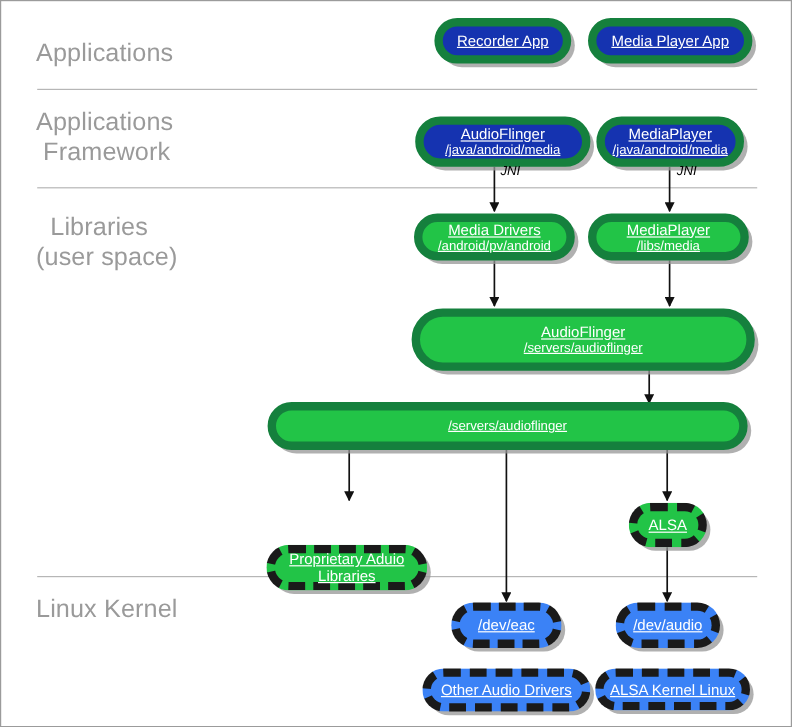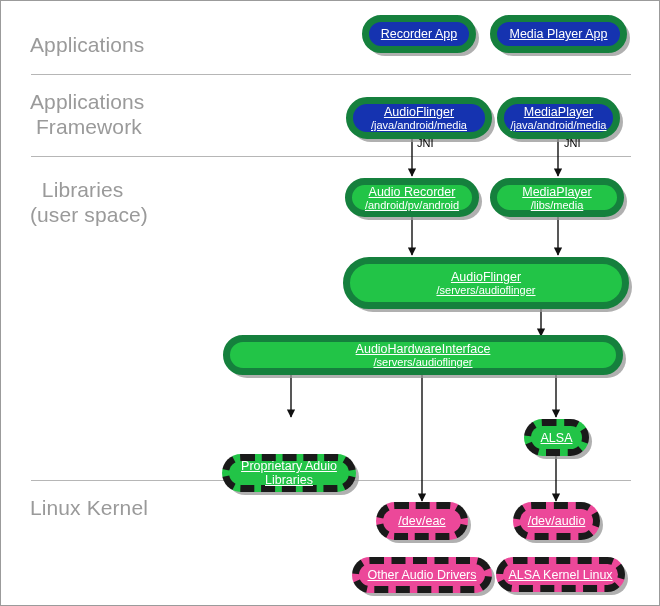--- a/index.html
+++ b/index.html
@@ -60,30 +60,31 @@
     line-height: 14px;
     white-space: nowrap;
   }
   .node .sub {
     font-size: 11px;
     line-height: 12px;
     white-space: nowrap;
   }
   .node.blue  { background: #1533b0; }
   .node.green { background: #22c447; }
-  .node.red   { background: #ec4899; }
+  .node.red   { background: #3b82f6; }
   .node.dashed { border-style: dashed; border-color: #1a1a1a; }
   .node.two-line .title { margin-bottom: 0px; }
   .wire-label {
     position: absolute;
     color: #000000;
     font-size: 11px;
     line-height: 12px;
     z-index: 4;
     white-space: nowrap;
+    font-style: italic;
   }
 </style>
 </head>
 <body>
 
 <div id="diagram">
 
   <div class="divider" style="left:30px; top:73px; width:600px;"></div>
   <div class="divider" style="left:30px; top:155px; width:600px;"></div>
   <div class="divider" style="left:30px; top:479px; width:600px;"></div>
@@ -136,33 +137,32 @@
   <div class="node blue two-line" style="left:345px; top:96px; width:146px; height:42px;">
     <span class="title">AudioFlinger</span>
     <span class="sub">/java/android/media</span>
   </div>
   <div class="node blue two-line" style="left:496px; top:96px; width:123px; height:42px;">
     <span class="title">MediaPlayer</span>
     <span class="sub">/java/android/media</span>
   </div>
 
   <div class="node green two-line" style="left:344px; top:177px; width:134px; height:39px;">
-    <span class="title">Audio Recorder</span>
+    <span class="title">Media Drivers</span>
     <span class="sub">/android/pv/android</span>
   </div>
   <div class="node green two-line" style="left:489px; top:177px; width:134px; height:39px;">
     <span class="title">MediaPlayer</span>
     <span class="sub">/libs/media</span>
   </div>
   <div class="node green two-line" style="left:342px; top:256px; width:286px; height:52px;">
     <span class="title">AudioFlinger</span>
     <span class="sub">/servers/audioflinger</span>
   </div>
   <div class="node green two-line" style="left:222px; top:334px; width:400px; height:40px;">
-    <span class="title">AudioHardwareInterface</span>
     <span class="sub">/servers/audioflinger</span>
   </div>
   <div class="node green dashed two-line" style="left:221px; top:417px; width:134px; height:38px;margin-top:36px;">
     <span class="title">Proprietary Aduio</span>
     <span class="sub" style="font-size:12.5px; line-height:14px;">Libraries</span>
   </div>
   <div class="node green dashed" style="left:523px; top:418px; width:65px; height:37px;">
     <span class="title">ALSA</span>
   </div>
 

